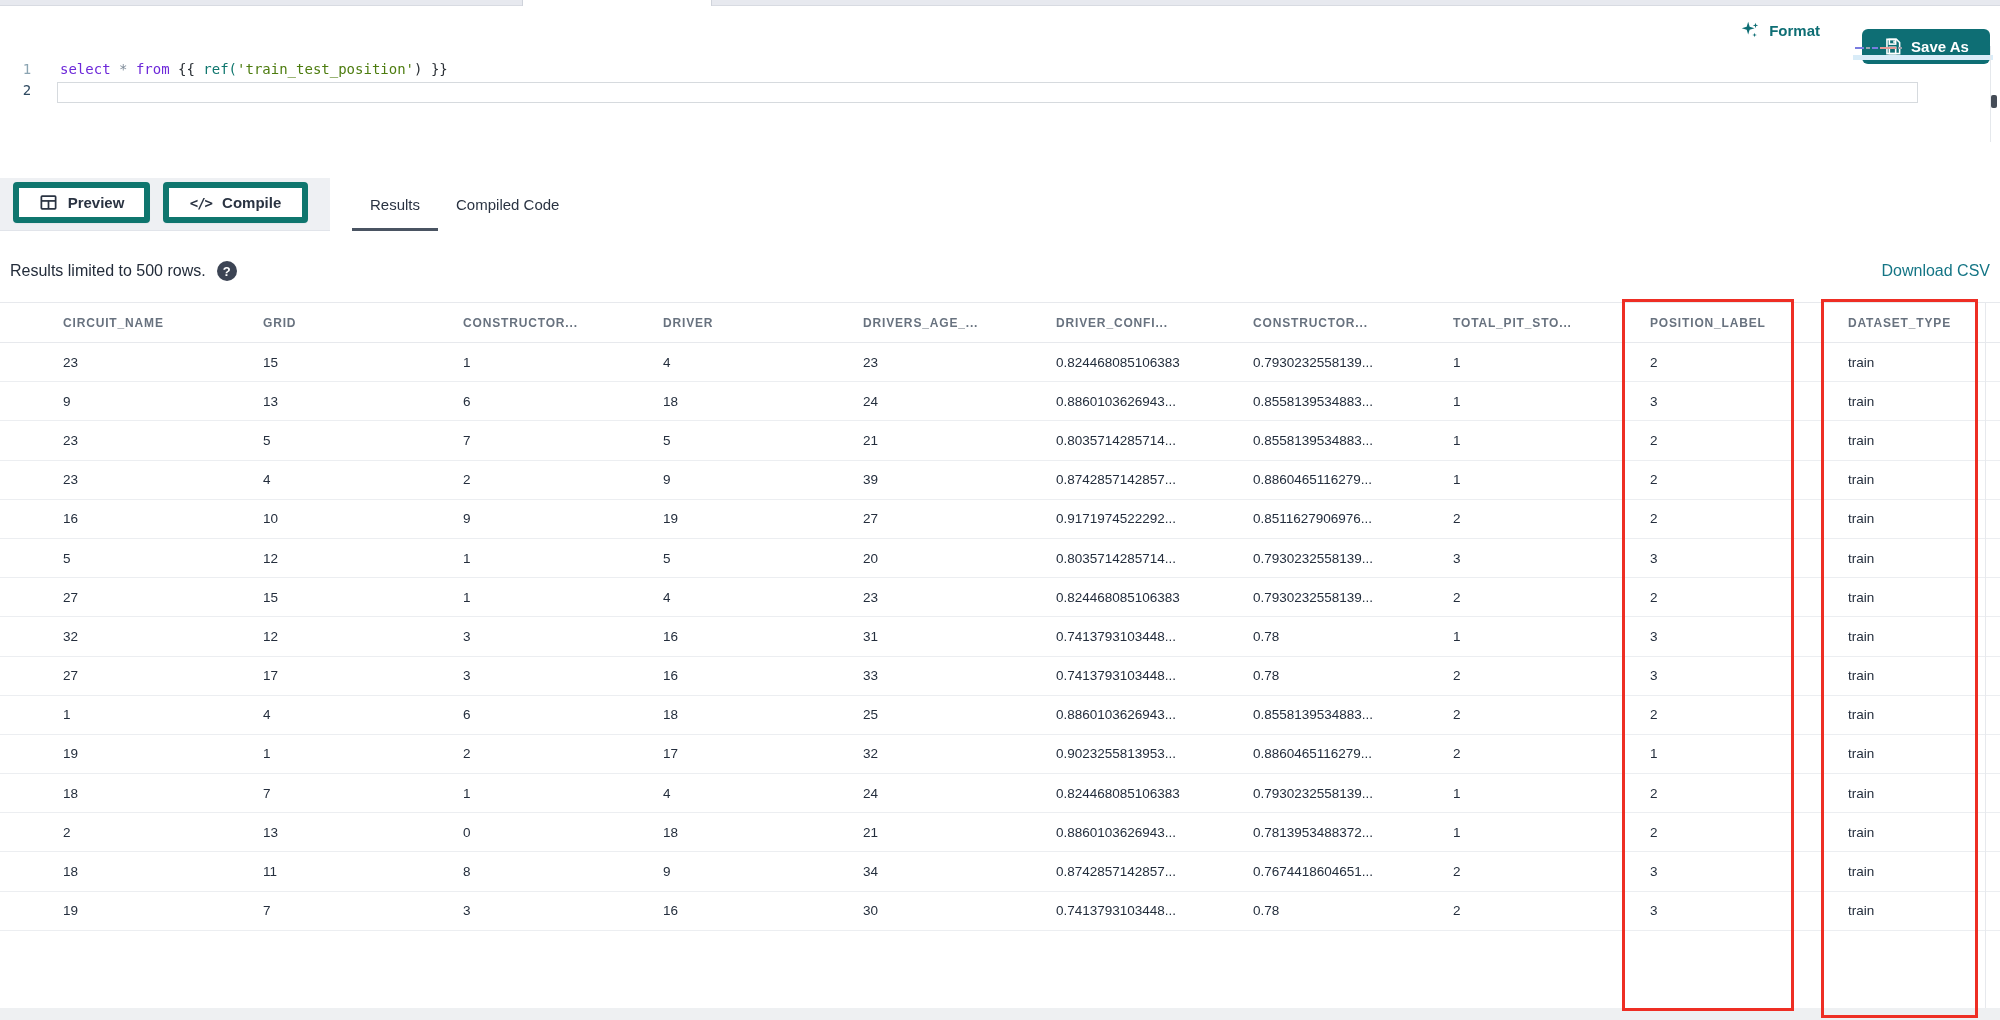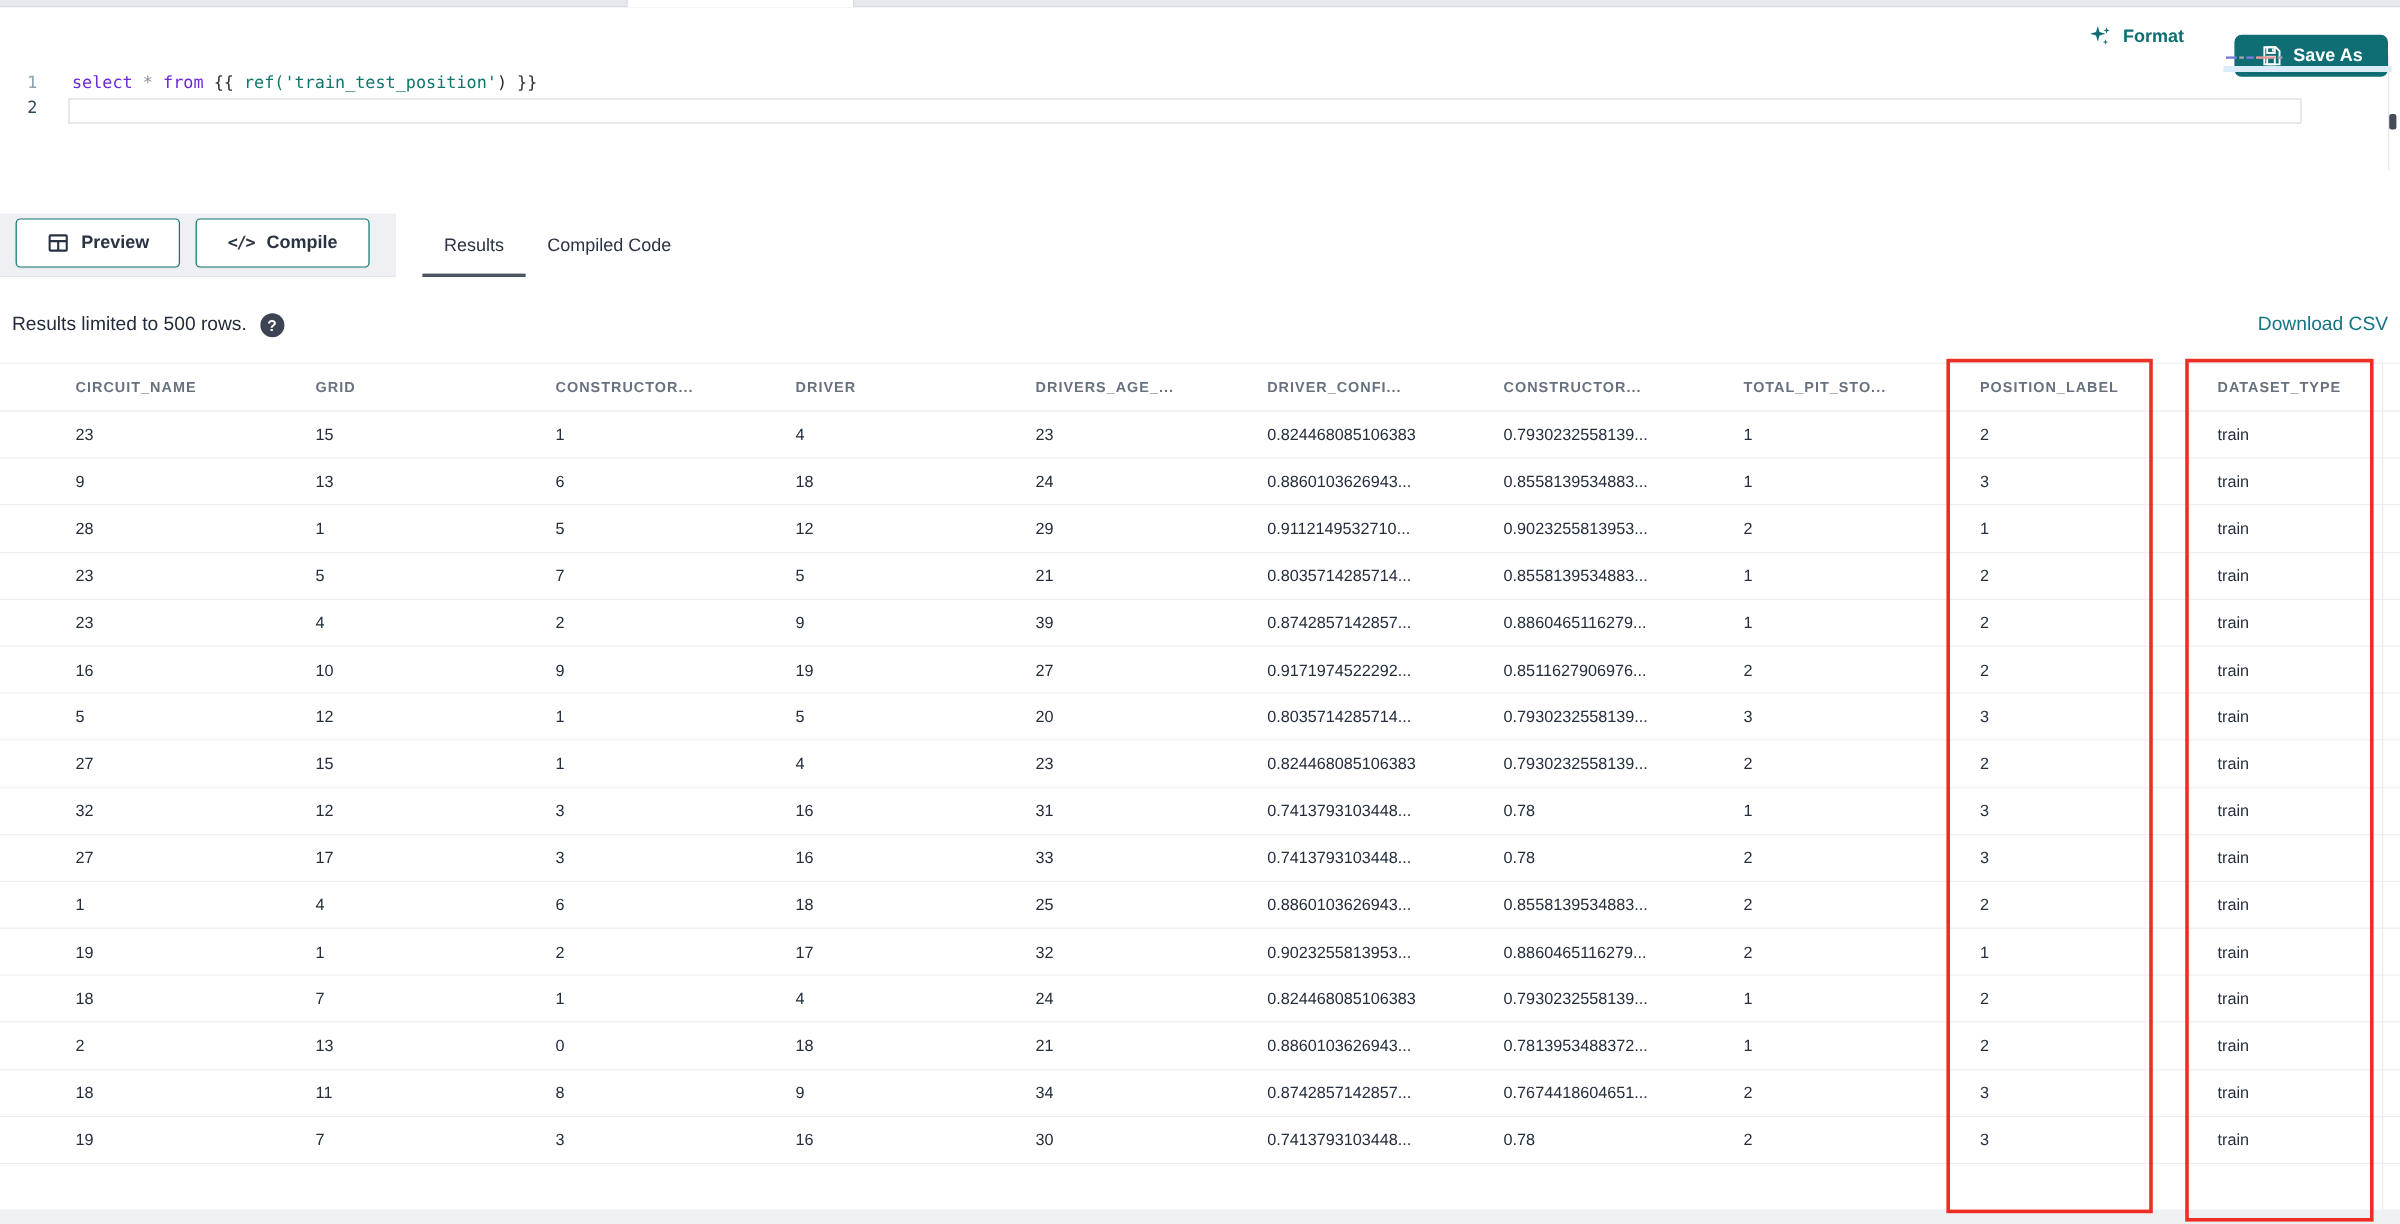--- a/index.html
+++ b/index.html
@@ -17,21 +17,21 @@
   .gutter-num { position:absolute; width:34px; text-align:center;
     font-family:"DejaVu Sans Mono", monospace; font-size:14px; }
   .num1 { left:10px; top:54px; color:#8ba4b2; }
   .num2 { left:10px; top:75px; color:#2e4960; }
   .code-line { position:absolute; left:60px; top:54px; height:21px;
     font-family:"DejaVu Sans Mono", monospace; font-size:14px; white-space:pre; }
   .tok-kw   { color:#6d28d9; }
   .tok-op   { color:#7e8b99; }
   .tok-brace{ color:#2b3036; }
   .tok-fn   { color:#0f766e; }
-  .tok-str  { color:#0f766e; }
+  .tok-str  { color:#4d7c0f; }
   .tok-plain{ color:#2b3036; }
   .cursor-line-box { position:absolute; left:57px; top:75px; width:1861px; height:21px;
     border:1px solid #d6dade; background:#fff; }
 
   .format-btn { position:absolute; right:180px; top:8px; height:30px; display:flex;
     align-items:center; gap:8px; color:#0e6e74; font-size:15px; font-weight:700; cursor:pointer; }
   .saveas-btn { position:absolute; right:10px; top:7px; width:128px; height:35px;
     background:#0e6e74; border:none; border-radius:6px; color:#fff; font-size:15px;
     font-weight:700; display:flex; align-items:center; justify-content:center; gap:9px; cursor:pointer;
     font-family:"Liberation Sans", sans-serif;margin-top:15px; }
@@ -42,21 +42,21 @@
   .mm-b2{ width:6px; background:#7a7ce0;} .mm-r1{ width:16px; background:#e89a97;}
   .mm-d2{ width:4px; background:#9aa2ad;}
   .minimap-viewport { position:absolute; right:7px; top:48px; width:140px; height:5px; background:#d9ecf8; }
   .editor-vtrack { position:absolute; right:9px; top:39px; width:1px; height:96px; background:#e5e8ec; }
   .editor-vthumb { position:absolute; right:3px; top:88px; width:6px; height:13px; background:#454c57; border-radius:2px; }
 
   
   .toolbar { position:absolute; left:0; top:178px; width:2000px; height:53px; background:#fff; }
   .toolbar .gray-block { position:absolute; left:0; top:0; width:330px; height:53px;
     background:#eef0f3; border-bottom:1px solid #e1e4ea; }
-  .btn { position:absolute; top:4px; height:41px; background:#fff; border:1px solid #0f766e;
+  .btn { position:absolute; top:4px; height:41px; background:#fff; border:6px solid #0f766e;
     border-radius:4px; display:flex; align-items:center; justify-content:center; gap:10px;
     font-size:15px; font-weight:700; color:#2a3342; cursor:pointer;
     font-family:"Liberation Sans", sans-serif; box-shadow:0 1px 1px rgba(30,40,60,.04); }
   .preview-btn { left:13px; width:137px; }
   .compile-btn { left:163px; width:145px; }
   .code-glyph { font-family:"DejaVu Sans Mono", monospace; font-weight:700; font-size:14px; letter-spacing:-1px; }
   .tabs { position:absolute; left:352px; top:0; height:53px; display:flex; }
   .tab { position:relative; height:53px; display:flex; align-items:center; padding:0 18px;
     font-size:15px; color:#2a3342; cursor:pointer; }
   .tab.active { font-weight:400; }
@@ -228,32 +228,20 @@
           <td>6</td>
           <td>18</td>
           <td>24</td>
           <td>0.8860103626943...</td>
           <td>0.8558139534883...</td>
           <td>1</td>
           <td>3</td>
           <td>train</td>
         </tr>
         <tr>
-          <td>28</td>
-          <td>1</td>
-          <td>5</td>
-          <td>12</td>
-          <td>29</td>
-          <td>0.9112149532710...</td>
-          <td>0.9023255813953...</td>
-          <td>2</td>
-          <td>1</td>
-          <td>train</td>
-        </tr>
-        <tr>
           <td>23</td>
           <td>5</td>
           <td>7</td>
           <td>5</td>
           <td>21</td>
           <td>0.8035714285714...</td>
           <td>0.8558139534883...</td>
           <td>1</td>
           <td>2</td>
           <td>train</td>

